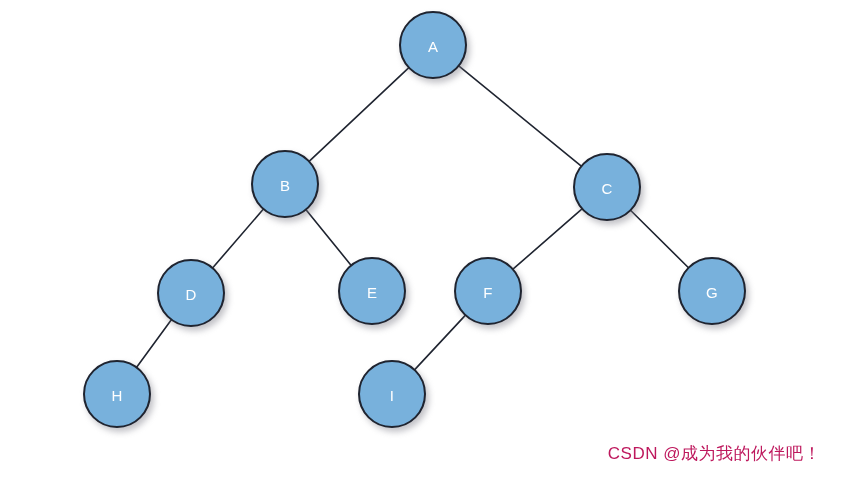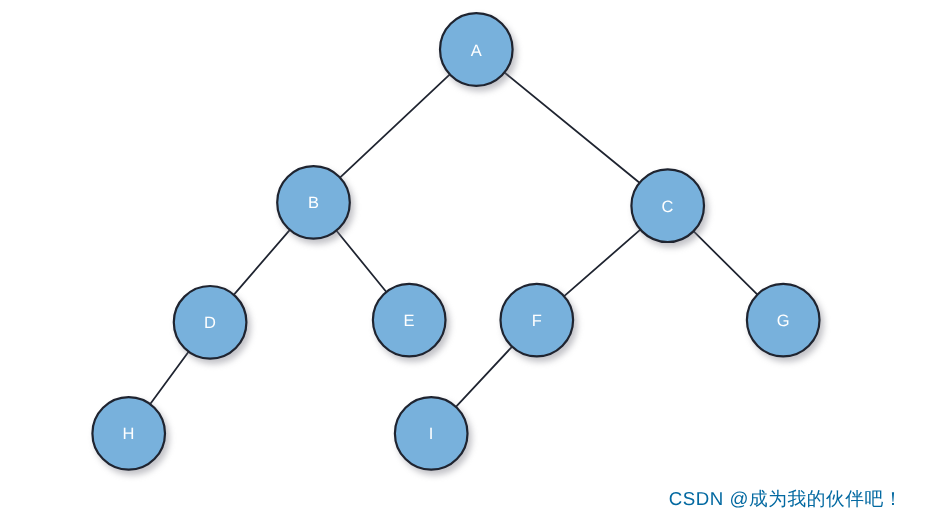--- a/index.html
+++ b/index.html
@@ -96,13 +96,13 @@
         <circle cx="117" cy="394" r="33" fill="#78B1DC" stroke="#1F2430" stroke-width="2" class="node-circle"></circle>
         <text x="117" y="395" class="node-label" fill="#ffffff">H</text>
       </g>
       <g>
         <circle cx="392" cy="394" r="33" fill="#78B1DC" stroke="#1F2430" stroke-width="2" class="node-circle"></circle>
         <text x="392" y="395" class="node-label" fill="#ffffff">I</text>
       </g>
     </g>
 </svg>
 
-<div id="watermark" style="color: #0369a1;">CSDN @成为我的伙伴吧！</div>
+<div id="watermark" style="color: #be185d;">CSDN @成为我的伙伴吧！</div>
 
 </body></html>

